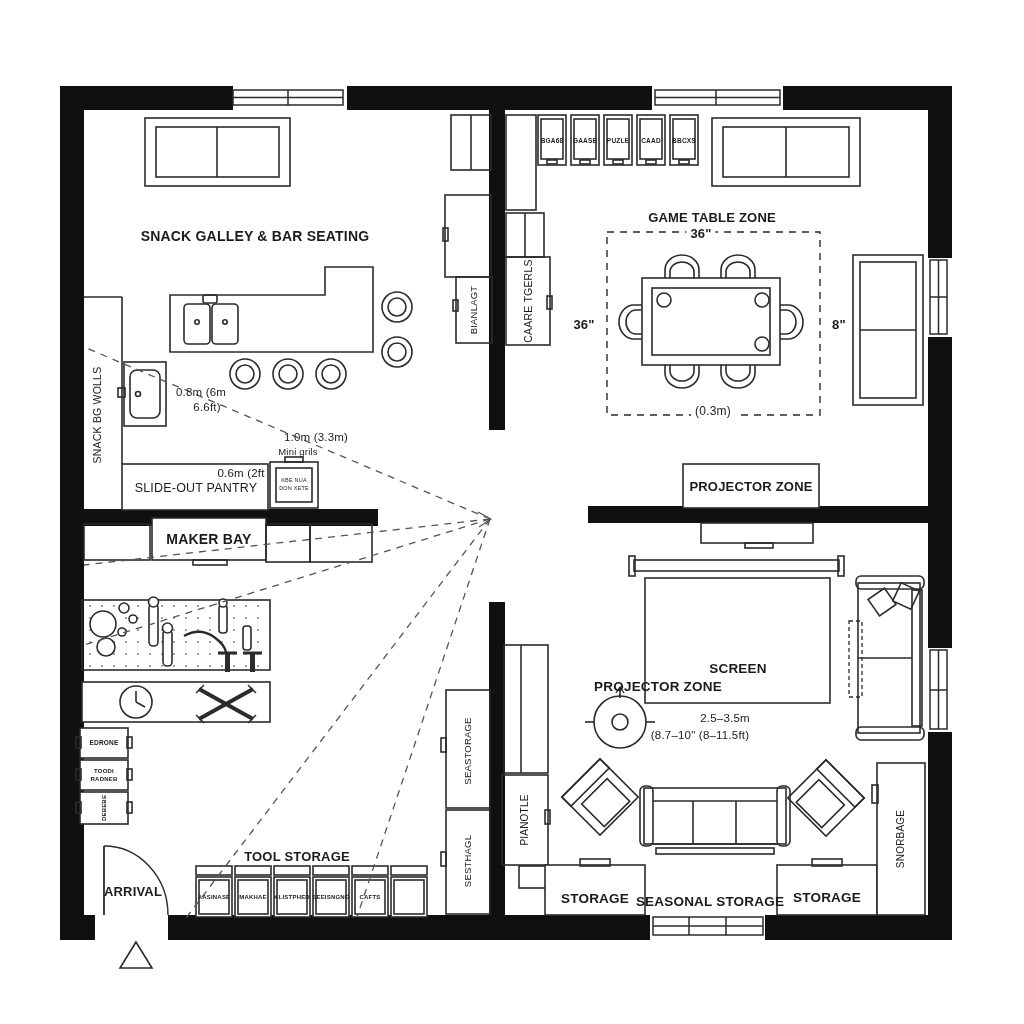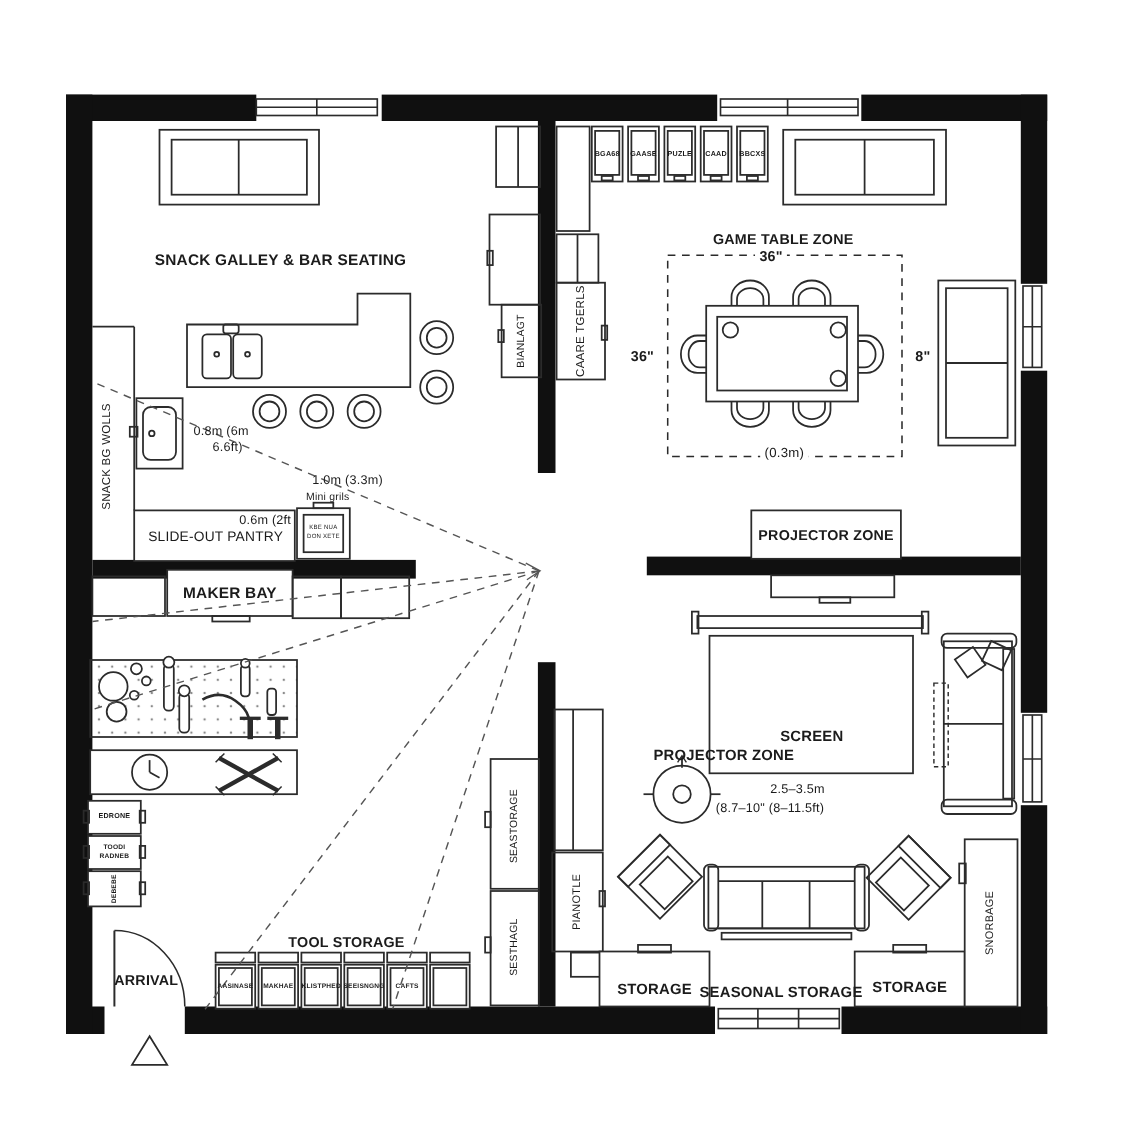--- a/index.html
+++ b/index.html
@@ -371,21 +371,21 @@
 <div class="lbl" style="left:700px;top:736px;font-size:11.5px;">(8.7–10" (8–11.5ft)</div>
 <div class="lbl b" style="left:209px;top:539px;font-size:14px;">MAKER BAY</div>
 <div class="lbl" style="left:196px;top:488px;font-size:12.5px;text-align:center;">SLIDE-OUT PANTRY</div>
 <div class="lbl" style="left:217px;top:474px;font-size:11.5px;margin-left:24px;">0.6m (2ft</div>
 <div class="lbl" style="left:316px;top:438px;font-size:11.5px;">1.0m (3.3m)</div>
 <div class="lbl" style="left:298px;top:452px;font-size:9.5px;">Mini grils</div>
 <div class="lbl" style="left:294px;top:481px;font-size:5.5px;">KBE NUA</div>
 <div class="lbl" style="left:294px;top:489px;font-size:5.5px;">DON XETE</div>
 <div class="lbl" style="left:201px;top:393px;font-size:11.5px;">0.8m (6m</div>
 <div class="lbl" style="left:191px;top:408px;font-size:11.5px;margin-left:16px;">6.6ft)</div>
-<div class="lbl b" style="left:297px;top:856px;font-size:13px;margin-left:18px;">TOOL STORAGE</div>
+<div class="lbl b" style="left:297px;top:856px;font-size:13px;">TOOL STORAGE</div>
 <div class="lbl b" style="left:133px;top:891px;font-size:13px;">ARRIVAL</div>
 <div class="lbl b" style="left:595px;top:899px;font-size:13.5px;">STORAGE</div>
 <div class="lbl b" style="left:710px;top:902px;font-size:13.5px;">SEASONAL STORAGE</div>
 <div class="lbl b" style="left:827px;top:898px;font-size:13.5px;">STORAGE</div>
 
 <div class="lbl v" style="left:97px;top:415px;font-size:10.5px;">SNACK BG WOLLS</div>
 <div class="lbl v" style="left:474px;top:310px;font-size:9.5px;">BIANLAGT</div>
 <div class="lbl v" style="left:528px;top:301px;font-size:10.5px;">CAARE TGERLS</div>
 <div class="lbl v" style="left:468px;top:751px;font-size:9.5px;">SEASTORAGE</div>
 <div class="lbl v" style="left:468px;top:861px;font-size:9.5px;">SESTHAGL</div>

